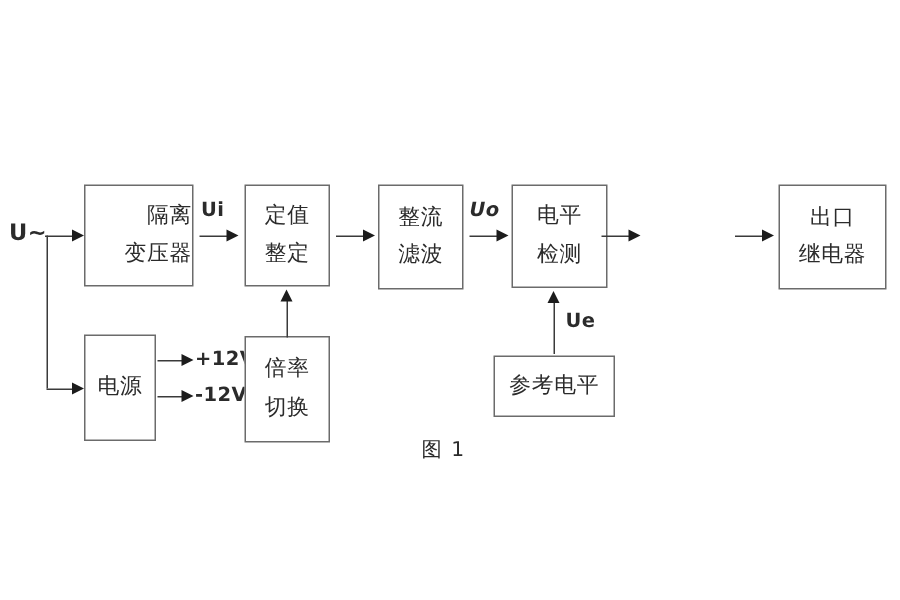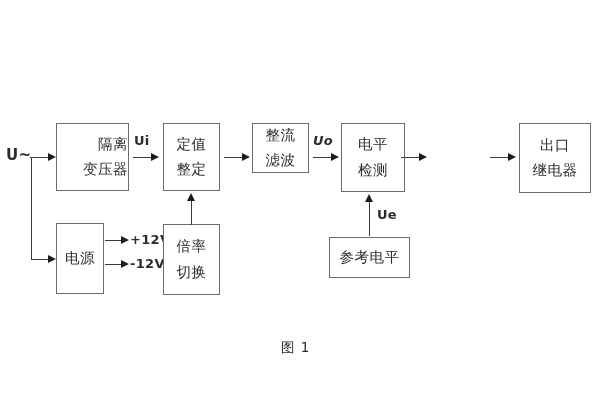--- a/index.html
+++ b/index.html
@@ -72,21 +72,20 @@
     border-left: 4.5px solid transparent;
     border-right: 4.5px solid transparent;
     border-bottom: 8px solid #1c1c1c;
   }
   .caption {
     position: absolute;
     font-size: 13.5px;
     color: #2b2b2b;
     letter-spacing: 1px;
     white-space: nowrap;
-    margin-top: 48px;
   }
 </style>
 </head>
 <body>
 
 <div id="diagram">
 
   <div class="lbl lbl-bold" style="left:6px; top:146px; font-size:15px;">U~</div>
 
   <div class="hline" style="left:30px; top:157px; width:22px;"></div>
@@ -126,21 +125,21 @@
   <div class="box" style="left:163px; top:224px; width:57px; height:71px;">
     <span class="line">倍率</span>
     <span class="line">切换</span>
   </div>
   <div class="vline" style="left:191px; top:200px; height:25px;"></div>
   <div class="arrow-u" style="left:187px; top:193px;"></div>
 
   <div class="hline" style="left:224px; top:157px; width:22px;"></div>
   <div class="arrow-r" style="left:242px; top:152.5px;"></div>
 
-  <div class="box" style="left:252px; top:123px; width:57px; height:50px;">
+  <div class="box" style="left:252px; top:123px; width:57px; height:70px;">
     <span class="line">整流</span>
     <span class="line">滤波</span>
   </div>
 
   <div class="lbl lbl-bold" style="left:313px; top:133px;font-style:italic;">Uo</div>
   <div class="hline" style="left:313px; top:157px; width:22px;"></div>
   <div class="arrow-r" style="left:331px; top:152.5px;"></div>
 
   <div class="box" style="left:341px; top:123px; width:64px; height:69px;">
     <span class="line">电平</span>

